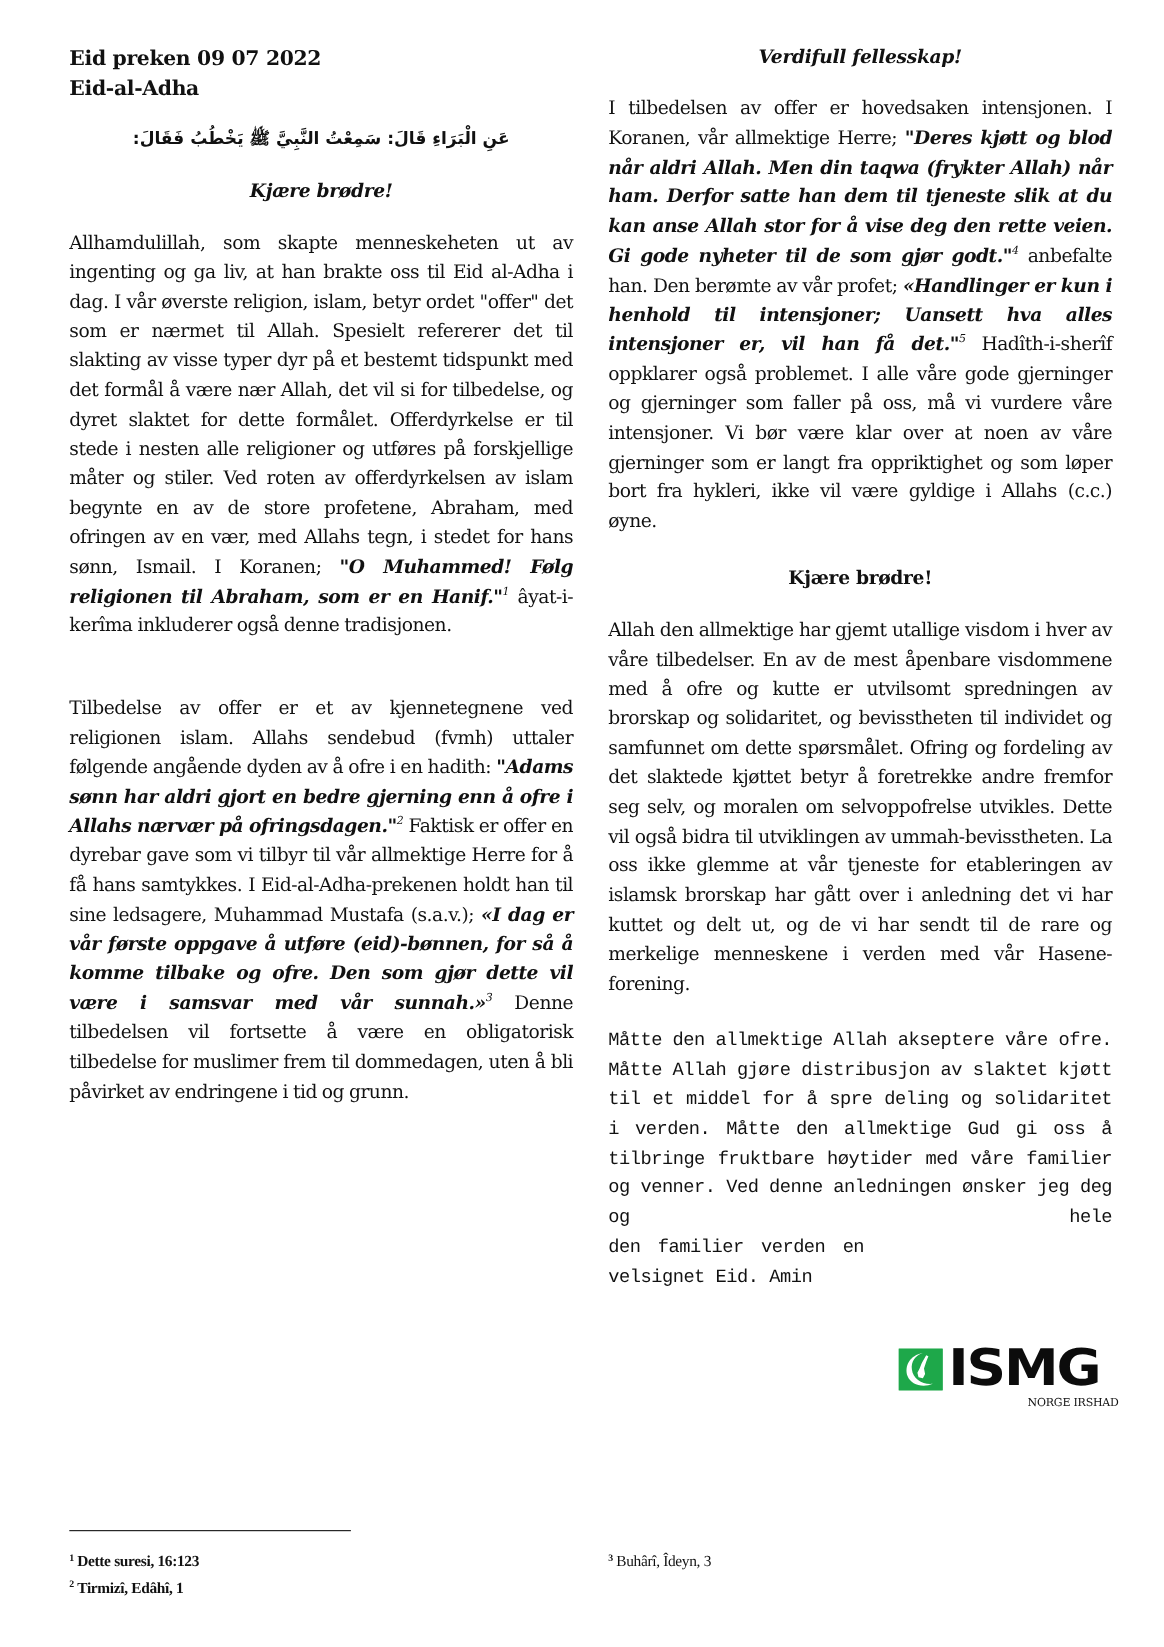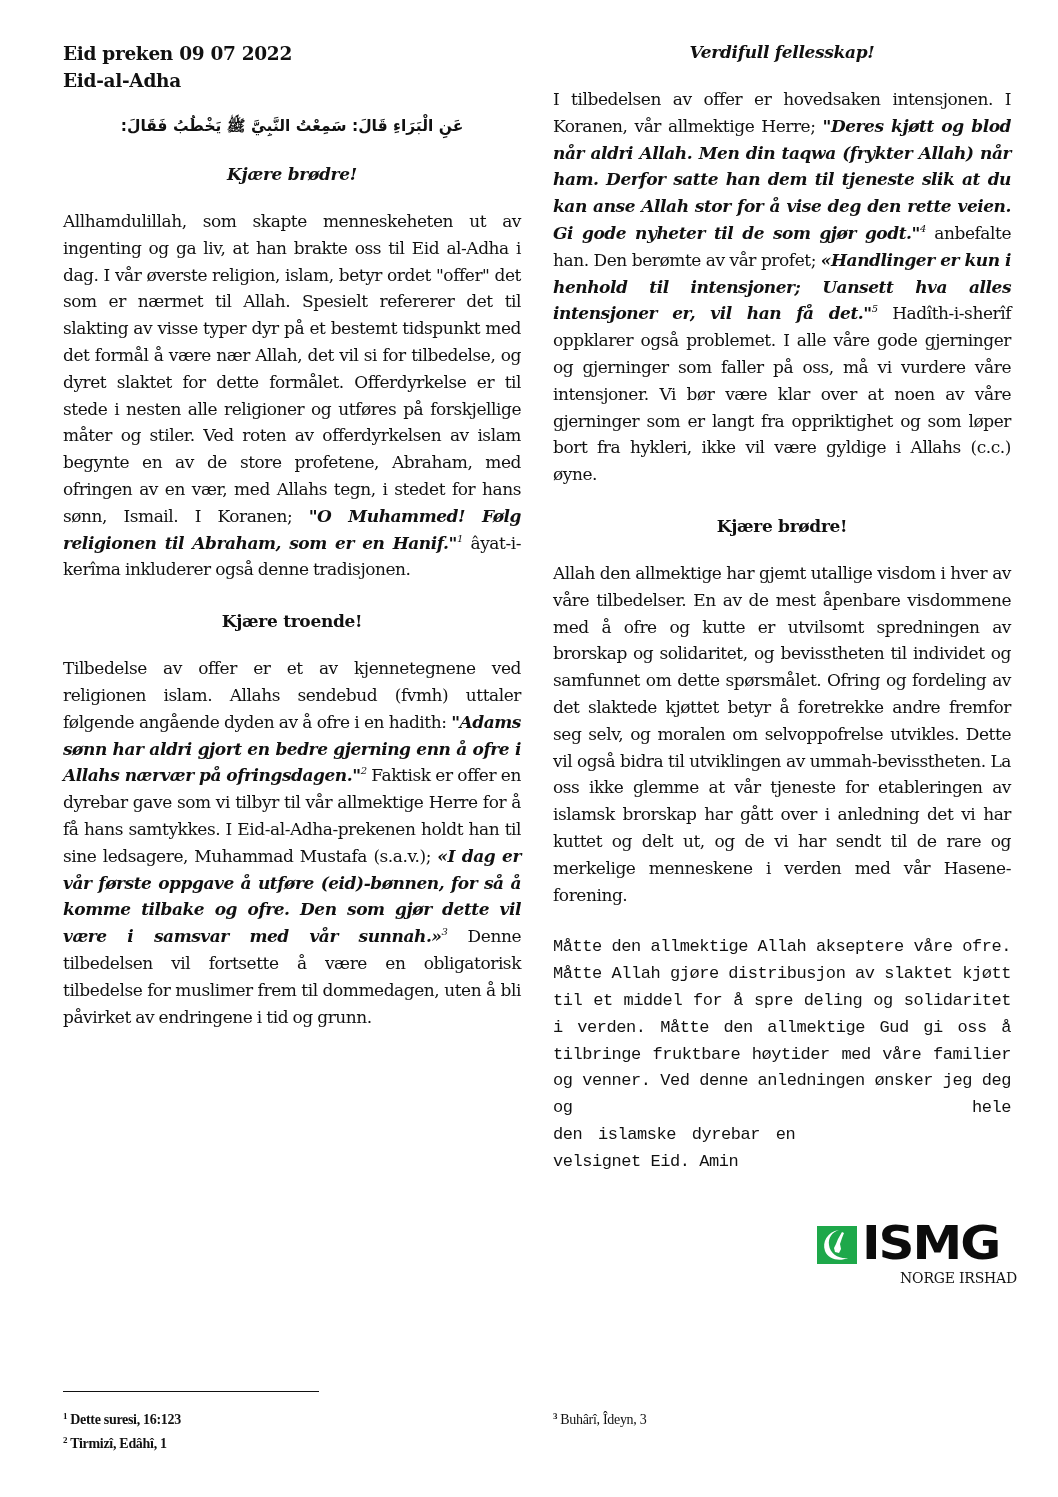--- a/index.html
+++ b/index.html
@@ -115,21 +115,21 @@
       line-height: 50px;
       letter-spacing: -2px;
       color: #0c0c0c;
       transform: scaleY(0.92);
       transform-origin: top left;
     }
     .logo-sub {
       position: absolute;
       right: 0; top: 44px;
       font-family: "DejaVu Serif", "Liberation Serif", serif;
-      font-size: 14px;
+      font-size: 10px;
       letter-spacing: -0.2px;
       color: #111;
     }
 
     .footnote-rule {
       position: absolute;
       left: 63px;
       top: 1391px;
       width: 256px;
       height: 0;
@@ -162,40 +162,39 @@
     <div class="arabic-block">
       <span class="hadith">عَنِ الْبَرَاءِ قَالَ: سَمِعْتُ النَّبِيَّ ﷺ يَخْطُبُ فَقَالَ:</span>
     </div>
 
     <div class="gap-m"></div>
     <h2 class="heading italic">Kjære brødre!</h2>
     <div class="gap-s"></div>
     <p class="para"><span>Allhamdulillah, som skapte menneskeheten ut av ingenting og ga liv, at han brakte oss til Eid al-Adha i dag. I vår øverste religion, islam, betyr ordet "offer" det som er nærmet til Allah. Spesielt refererer det til slakting av visse typer dyr på et bestemt tidspunkt med det formål å være nær Allah, det vil si for tilbedelse, og dyret slaktet for dette formålet. Offerdyrkelse er til stede i nesten alle religioner og utføres på forskjellige måter og stiler. Ved roten av offerdyrkelsen av islam begynte en av de store profetene, Abraham, med ofringen av en vær, med Allahs tegn, i stedet for hans sønn, Ismail. I Koranen; </span><span class="q">"O Muhammed! Følg religionen til Abraham, som er en Hanif."</span><sup>1</sup><span> âyat-i-kerîma inkluderer også denne tradisjonen.</span></p>
 
     <div class="gap-m"></div>
-    <h2 class="heading">Kjære troende!</h2>
     <div class="gap-s"></div>
     <p class="para"><span>Tilbedelse av offer er et av kjennetegnene ved religionen islam. Allahs sendebud (fvmh) uttaler følgende angående dyden av å ofre i en hadith: </span><span class="q">"Adams sønn har aldri gjort en bedre gjerning enn å ofre i Allahs nærvær på ofringsdagen."</span><sup>2</sup><span> Faktisk er offer en dyrebar gave som vi tilbyr til vår allmektige Herre for å få hans samtykkes. I Eid-al-Adha-prekenen holdt han til sine ledsagere, Muhammad Mustafa (s.a.v.); </span><span class="q">«I dag er vår første oppgave å utføre (eid)-bønnen, for så å komme tilbake og ofre. Den som gjør dette vil være i samsvar med vår sunnah.»</span><sup>3</sup><span> Denne tilbedelsen vil fortsette å være en obligatorisk tilbedelse for muslimer frem til dommedagen, uten å bli påvirket av endringene i tid og grunn.</span></p>
   </div>
 
   <div class="col col-right">
     <h2 class="heading italic">Verdifull fellesskap!</h2>
     <div class="gap-s"></div>
     <p class="para"><span>I tilbedelsen av offer er hovedsaken intensjonen. I Koranen, vår allmektige Herre; </span><span class="q">"Deres kjøtt og blod når aldri Allah. Men din taqwa (frykter Allah) når ham. Derfor satte han dem til tjeneste slik at du kan anse Allah stor for å vise deg den rette veien. Gi gode nyheter til de som gjør godt."</span><sup>4</sup><span> anbefalte han. Den berømte av vår profet; </span><span class="q">«Handlinger er kun i henhold til intensjoner; Uansett hva alles intensjoner er, vil han få det."</span><sup>5</sup><span> Hadîth-i-sherîf oppklarer også problemet. I alle våre gode gjerninger og gjerninger som faller på oss, må vi vurdere våre intensjoner. Vi bør være klar over at noen av våre gjerninger som er langt fra oppriktighet og som løper bort fra hykleri, ikke vil være gyldige i Allahs (c.c.) øyne.</span></p>
 
     <div class="gap-m"></div>
     <h2 class="heading">Kjære brødre!</h2>
     <div class="gap-s"></div>
     <p class="para">Allah den allmektige har gjemt utallige visdom i hver av våre tilbedelser. En av de mest åpenbare visdommene med å ofre og kutte er utvilsomt spredningen av brorskap og solidaritet, og bevisstheten til individet og samfunnet om dette spørsmålet. Ofring og fordeling av det slaktede kjøttet betyr å foretrekke andre fremfor seg selv, og moralen om selvoppofrelse utvikles. Dette vil også bidra til utviklingen av ummah-bevisstheten. La oss ikke glemme at vår tjeneste for etableringen av islamsk brorskap har gått over i anledning det vi har kuttet og delt ut, og de vi har sendt til de rare og merkelige menneskene i verden med vår Hasene-forening.</p>
 
     <div class="gap-m"></div>
     <div class="closing-wrap">
       <p class="para" style="text-align-last: justify;">Måtte den allmektige Allah akseptere våre ofre. Måtte Allah gjøre distribusjon av slaktet kjøtt til et middel for å spre deling og solidaritet i verden. Måtte den allmektige Gud gi oss å tilbringe fruktbare høytider med våre familier og venner. Ved denne anledningen ønsker jeg deg og hele</p>
       <p class="closing-last">
-        <span class="l1">den islamske dyrebar en</span><br>
+        <span class="l1">den familier verden en</span><br>
         <span>velsignet Eid. Amin</span>
       </p>
     </div>
   </div>
 
   <div class="logo">
     <div class="logo-mark">
       <svg width="40" height="38" viewBox="0 0 40 38">
         <rect width="40" height="38" fill="#1ea84a"></rect>
         <path d="M22 4 C10 6 5 16 8 25 C11 33 22 36 31 32 C22 33 13 28 12 19 C11 12 15 6 22 4 Z" fill="#ffffff"></path>

